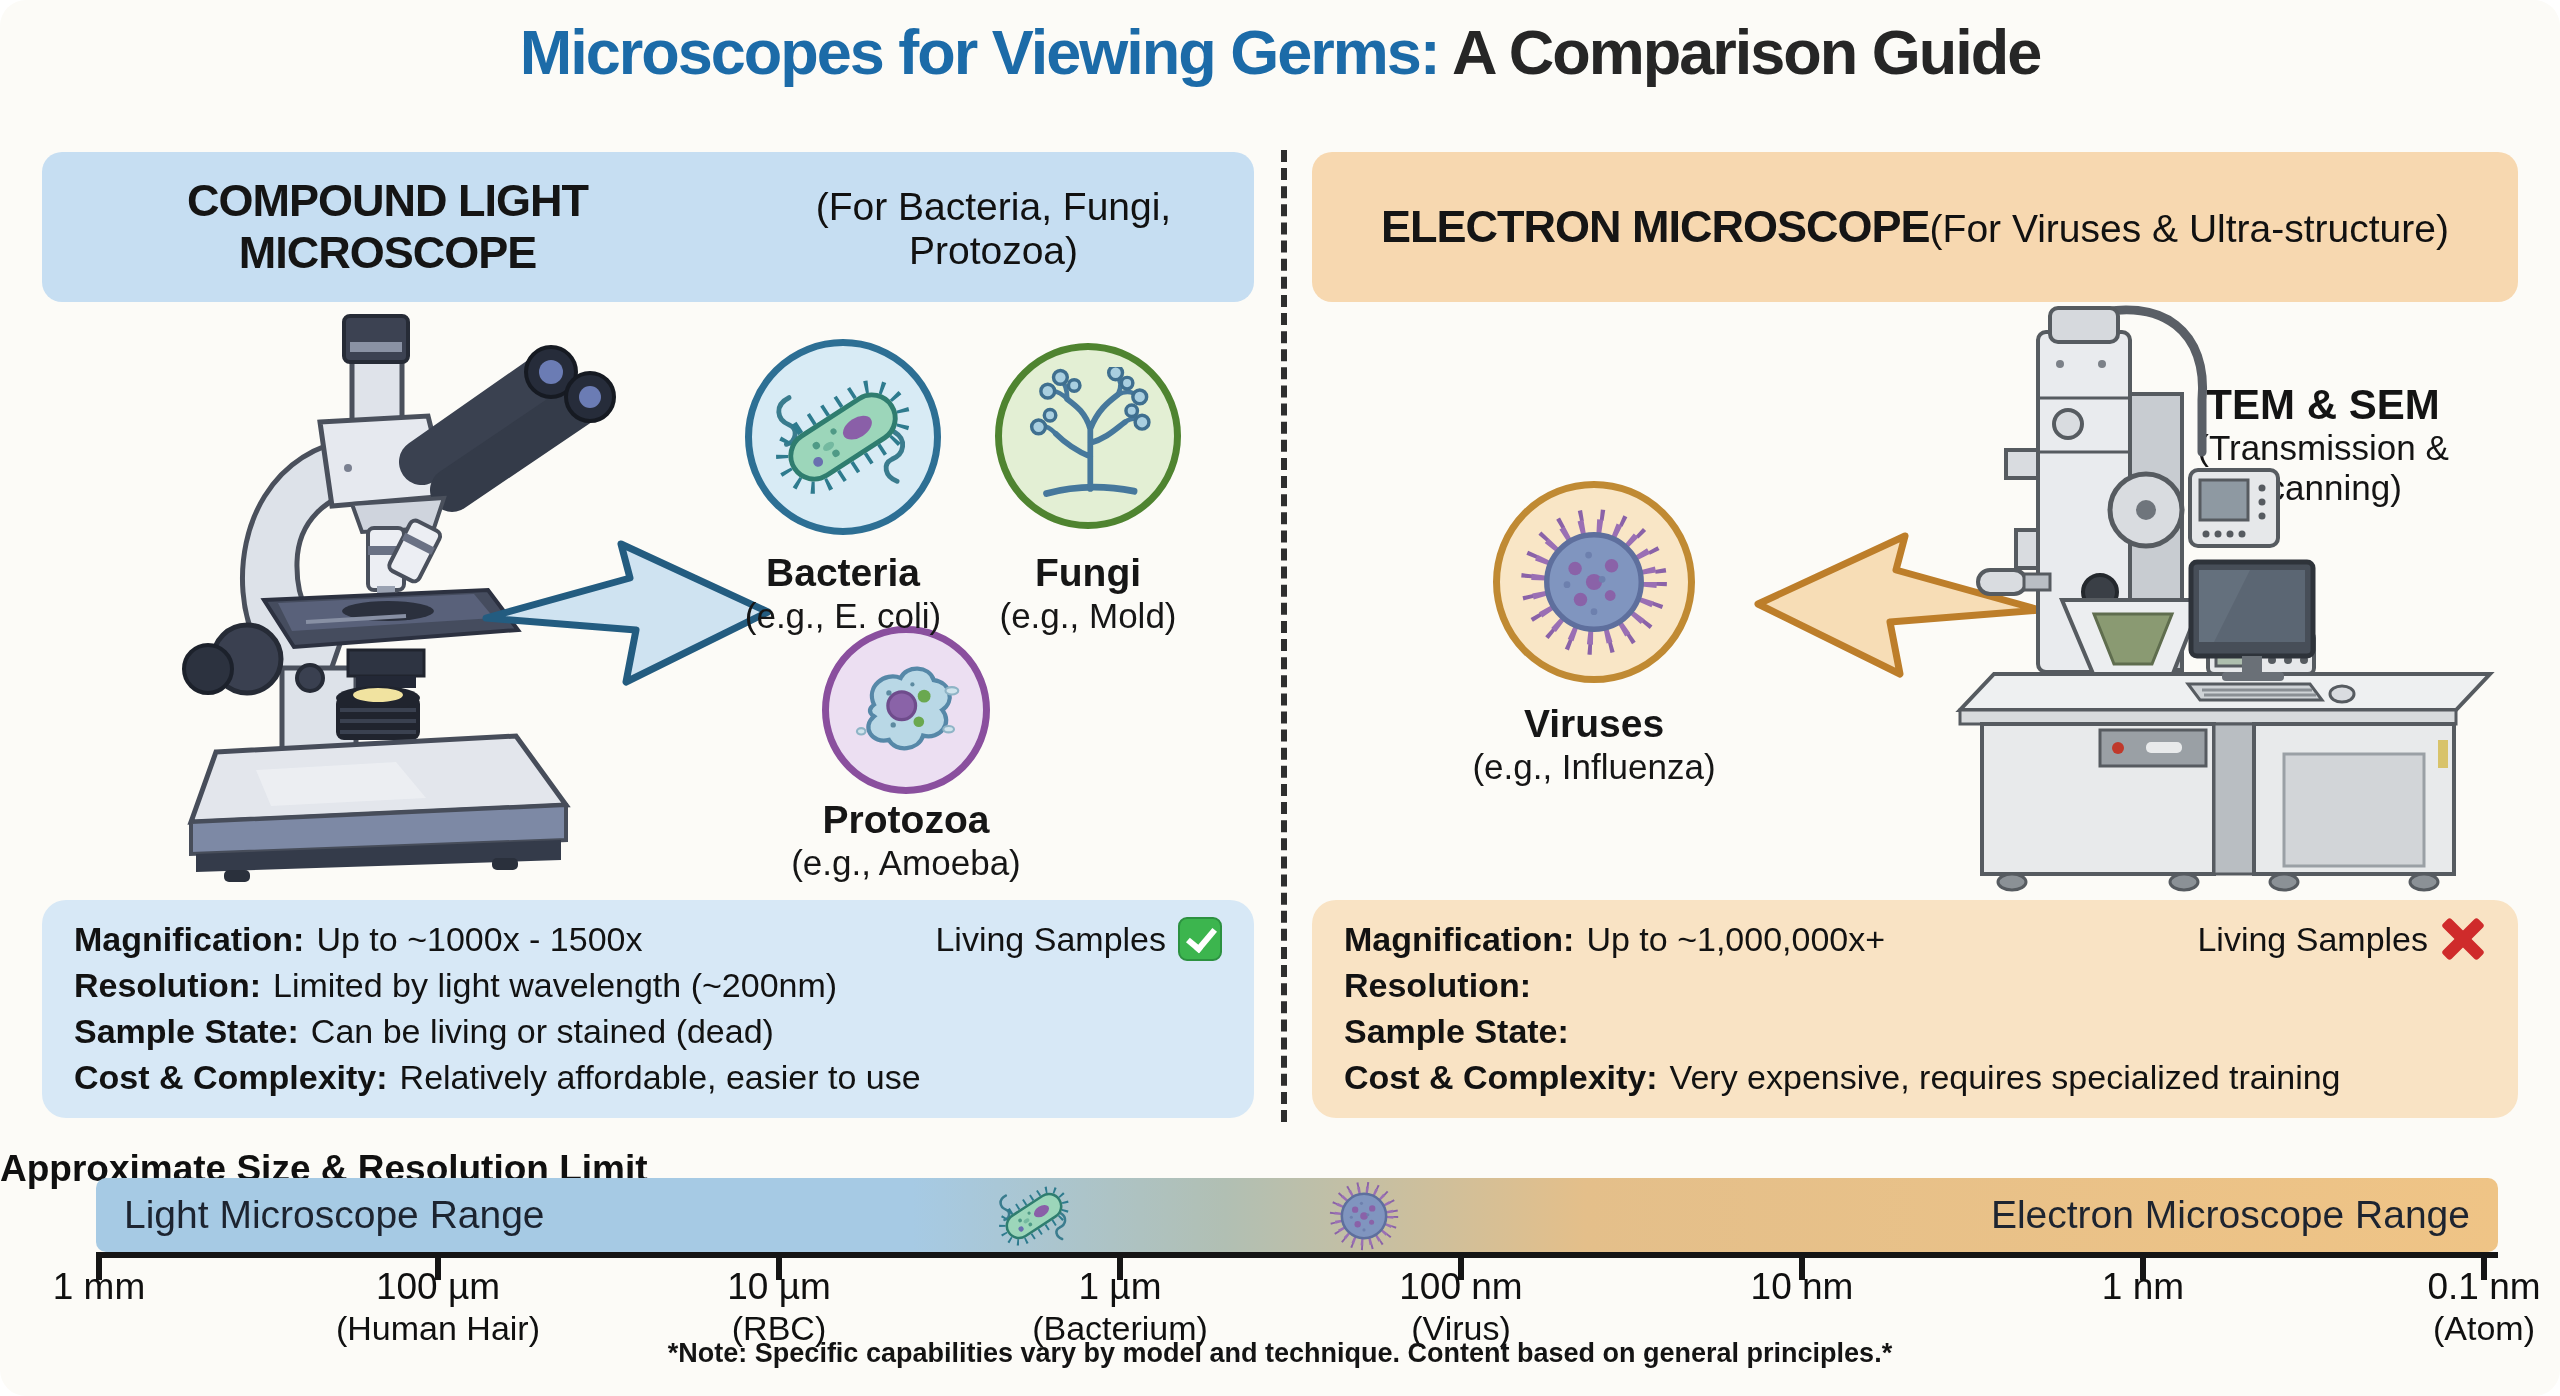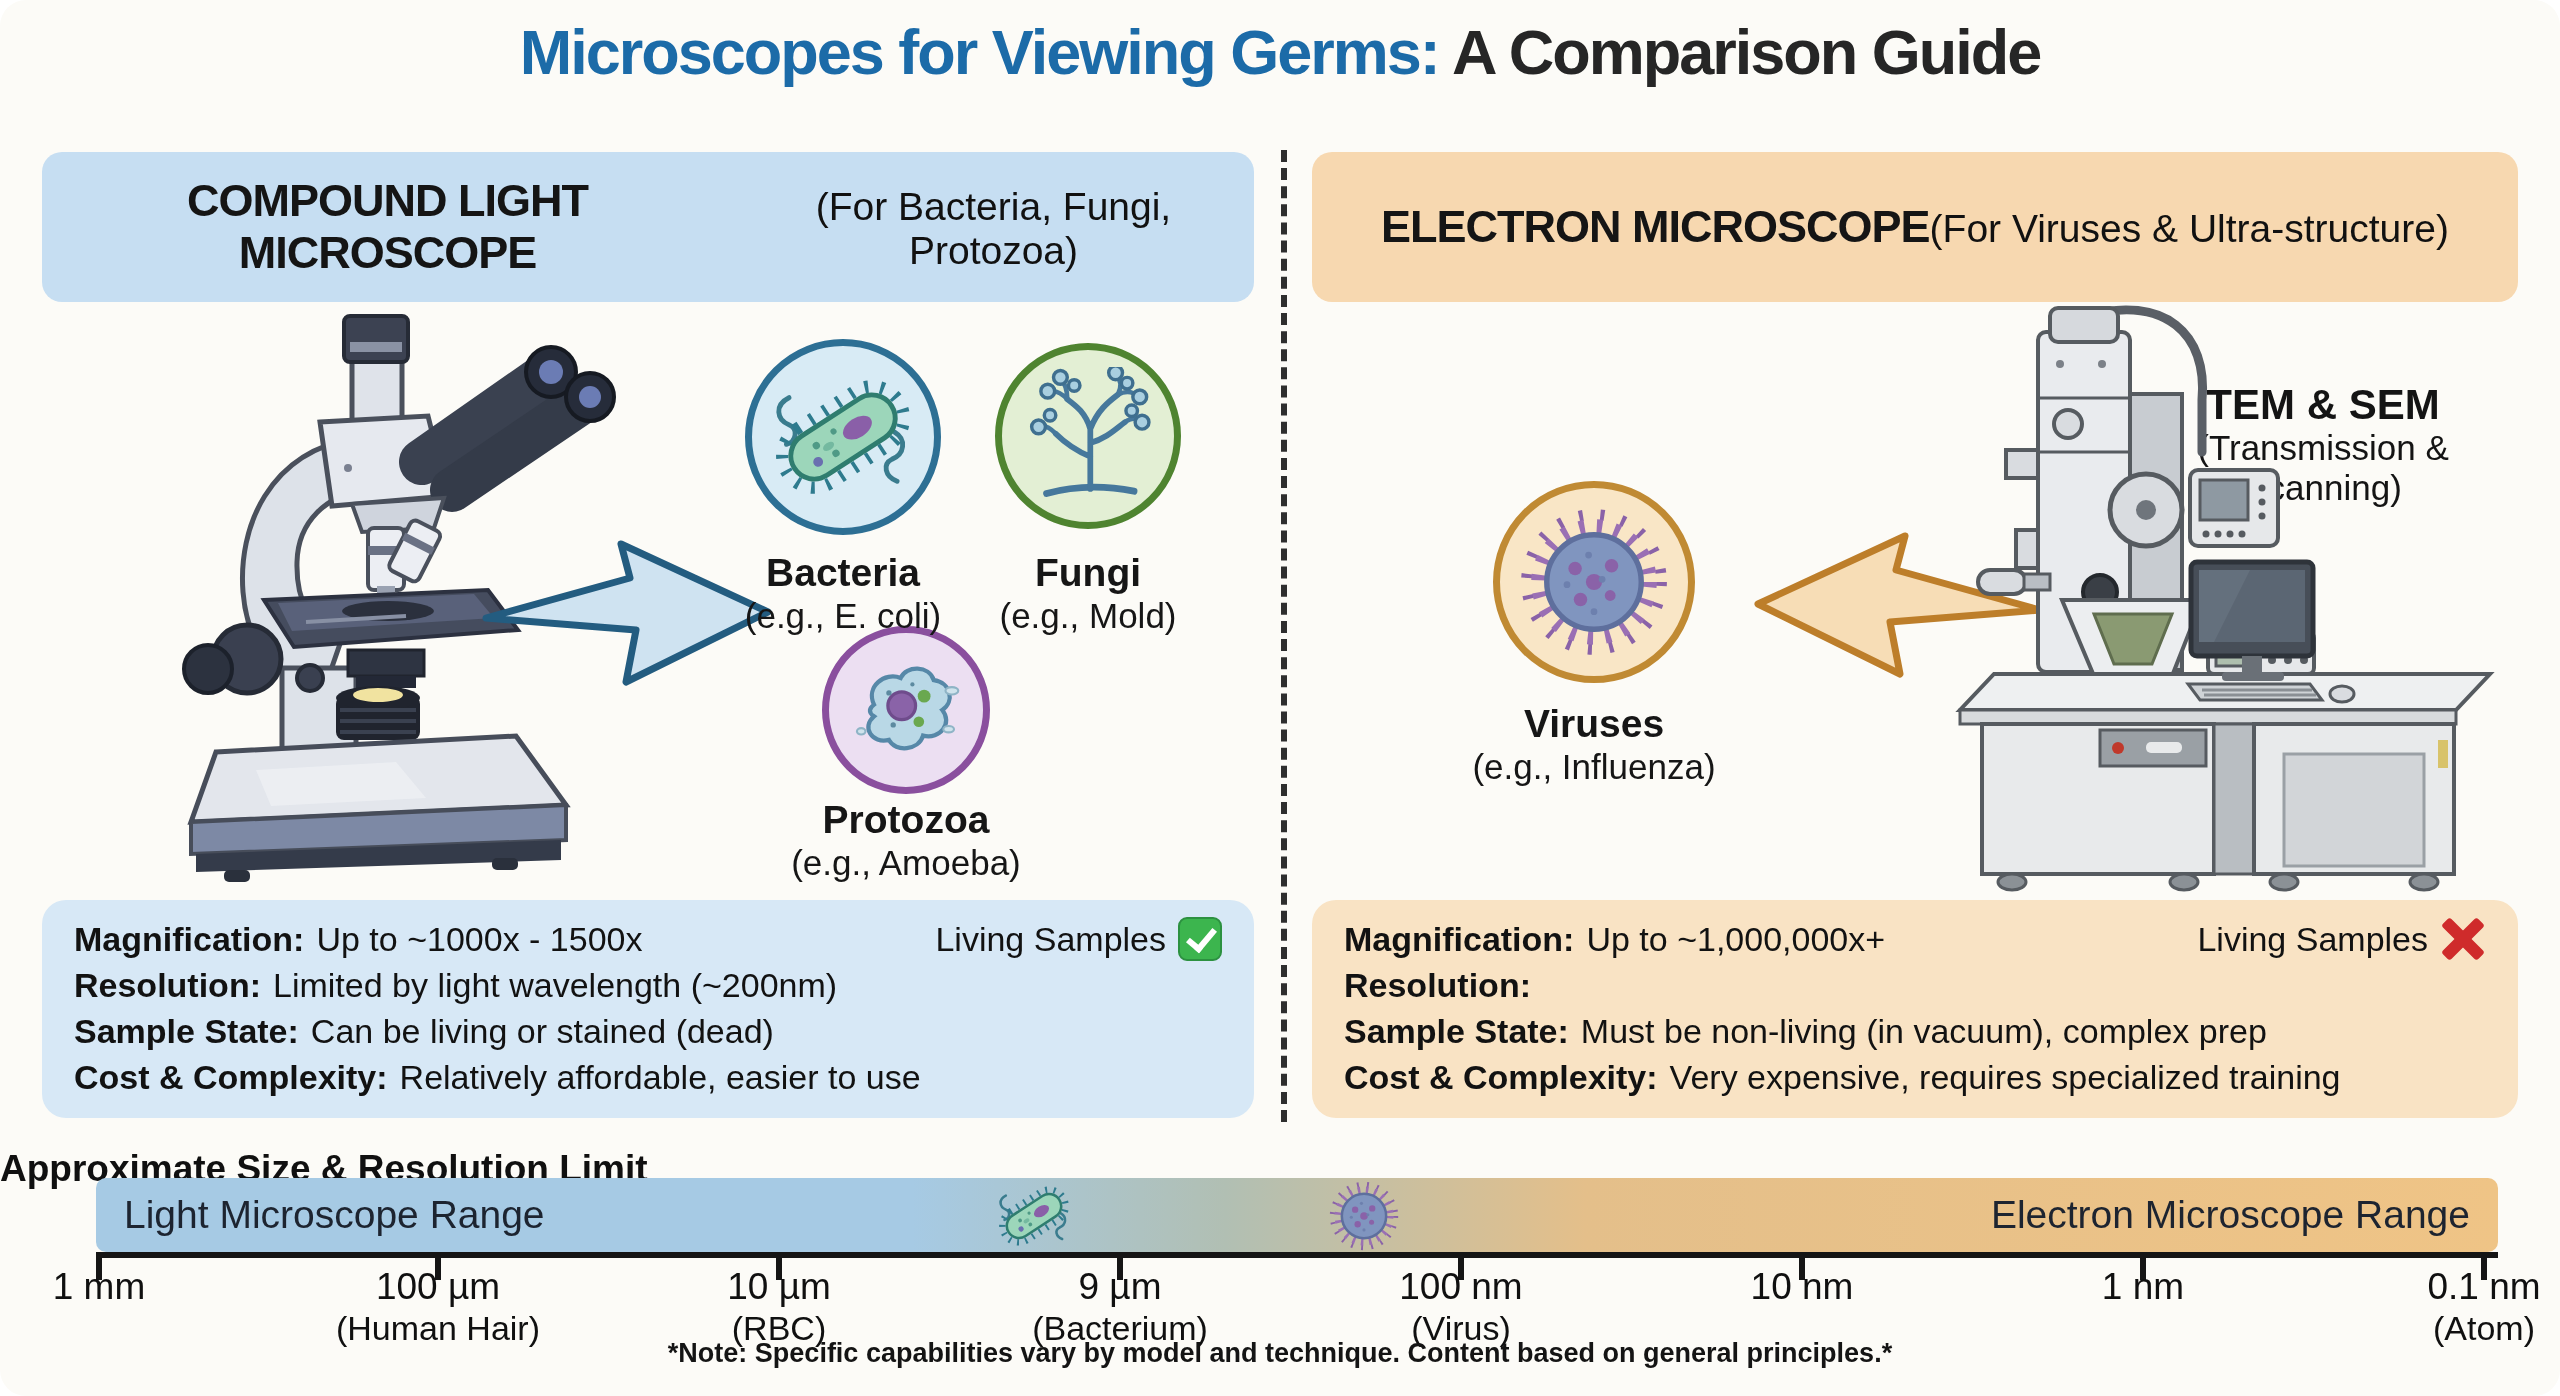--- a/index.html
+++ b/index.html
@@ -377,21 +377,20 @@
       <span class="living">
         <span>Living Samples</span>
         <span class="cross-icon"></span>
       </span>
     </div>
     <div class="spec-row">
       <span class="spec-label">Resolution:</span>
     </div>
     <div class="spec-row">
       <span class="spec-label">Sample State:</span>
-      <span class="spec-text">Must be non-living (in vacuum), complex prep</span>
     </div>
     <div class="spec-row">
       <span class="spec-label">Cost &amp; Complexity:</span>
       <span class="spec-text">Very expensive, requires specialized training</span>
     </div>
   </div>
 
   <div class="scale-title">Approximate Size &amp; Resolution Limit</div>
 
   <div class="scale-bar">
@@ -422,21 +421,21 @@
   </div>
   <div class="tick-label" style="left:438px">
     <div class="tick-value">100 µm</div>
     <div class="tick-sub">(Human Hair)</div>
   </div>
   <div class="tick-label" style="left:779px">
     <div class="tick-value">10 µm</div>
     <div class="tick-sub">(RBC)</div>
   </div>
   <div class="tick-label" style="left:1120px">
-    <div class="tick-value">9 µm</div>
+    <div class="tick-value">1 µm</div>
     <div class="tick-sub">(Bacterium)</div>
   </div>
   <div class="tick-label" style="left:1461px">
     <div class="tick-value">100 nm</div>
     <div class="tick-sub">(Virus)</div>
   </div>
   <div class="tick-label" style="left:1802px">
     <div class="tick-value">10 nm</div>
     <div class="tick-sub"></div>
   </div>

